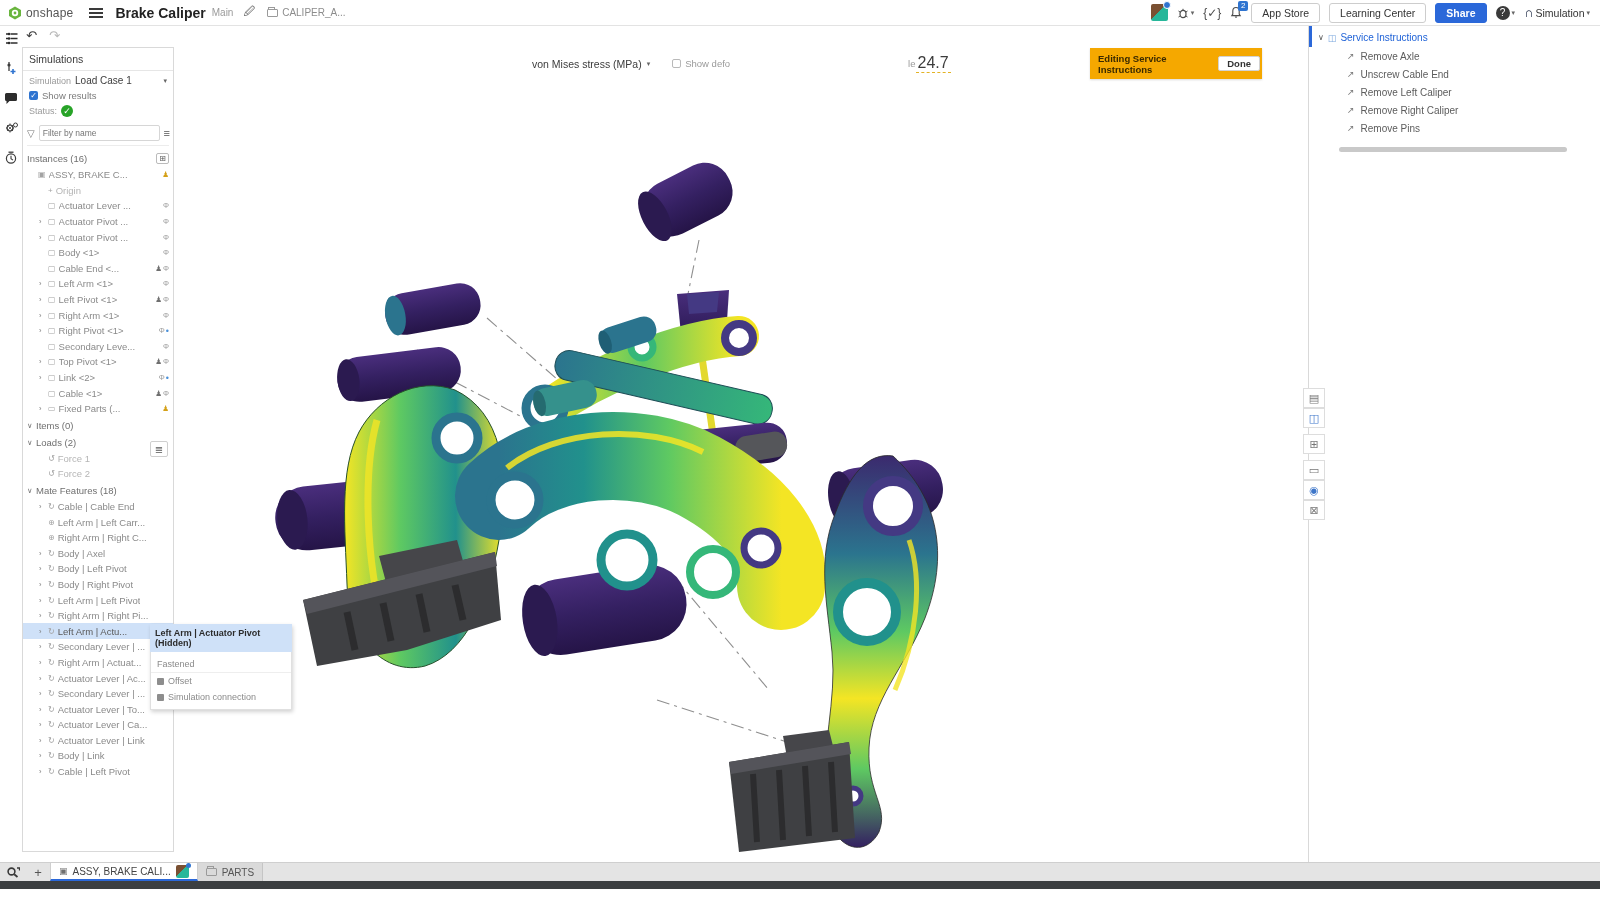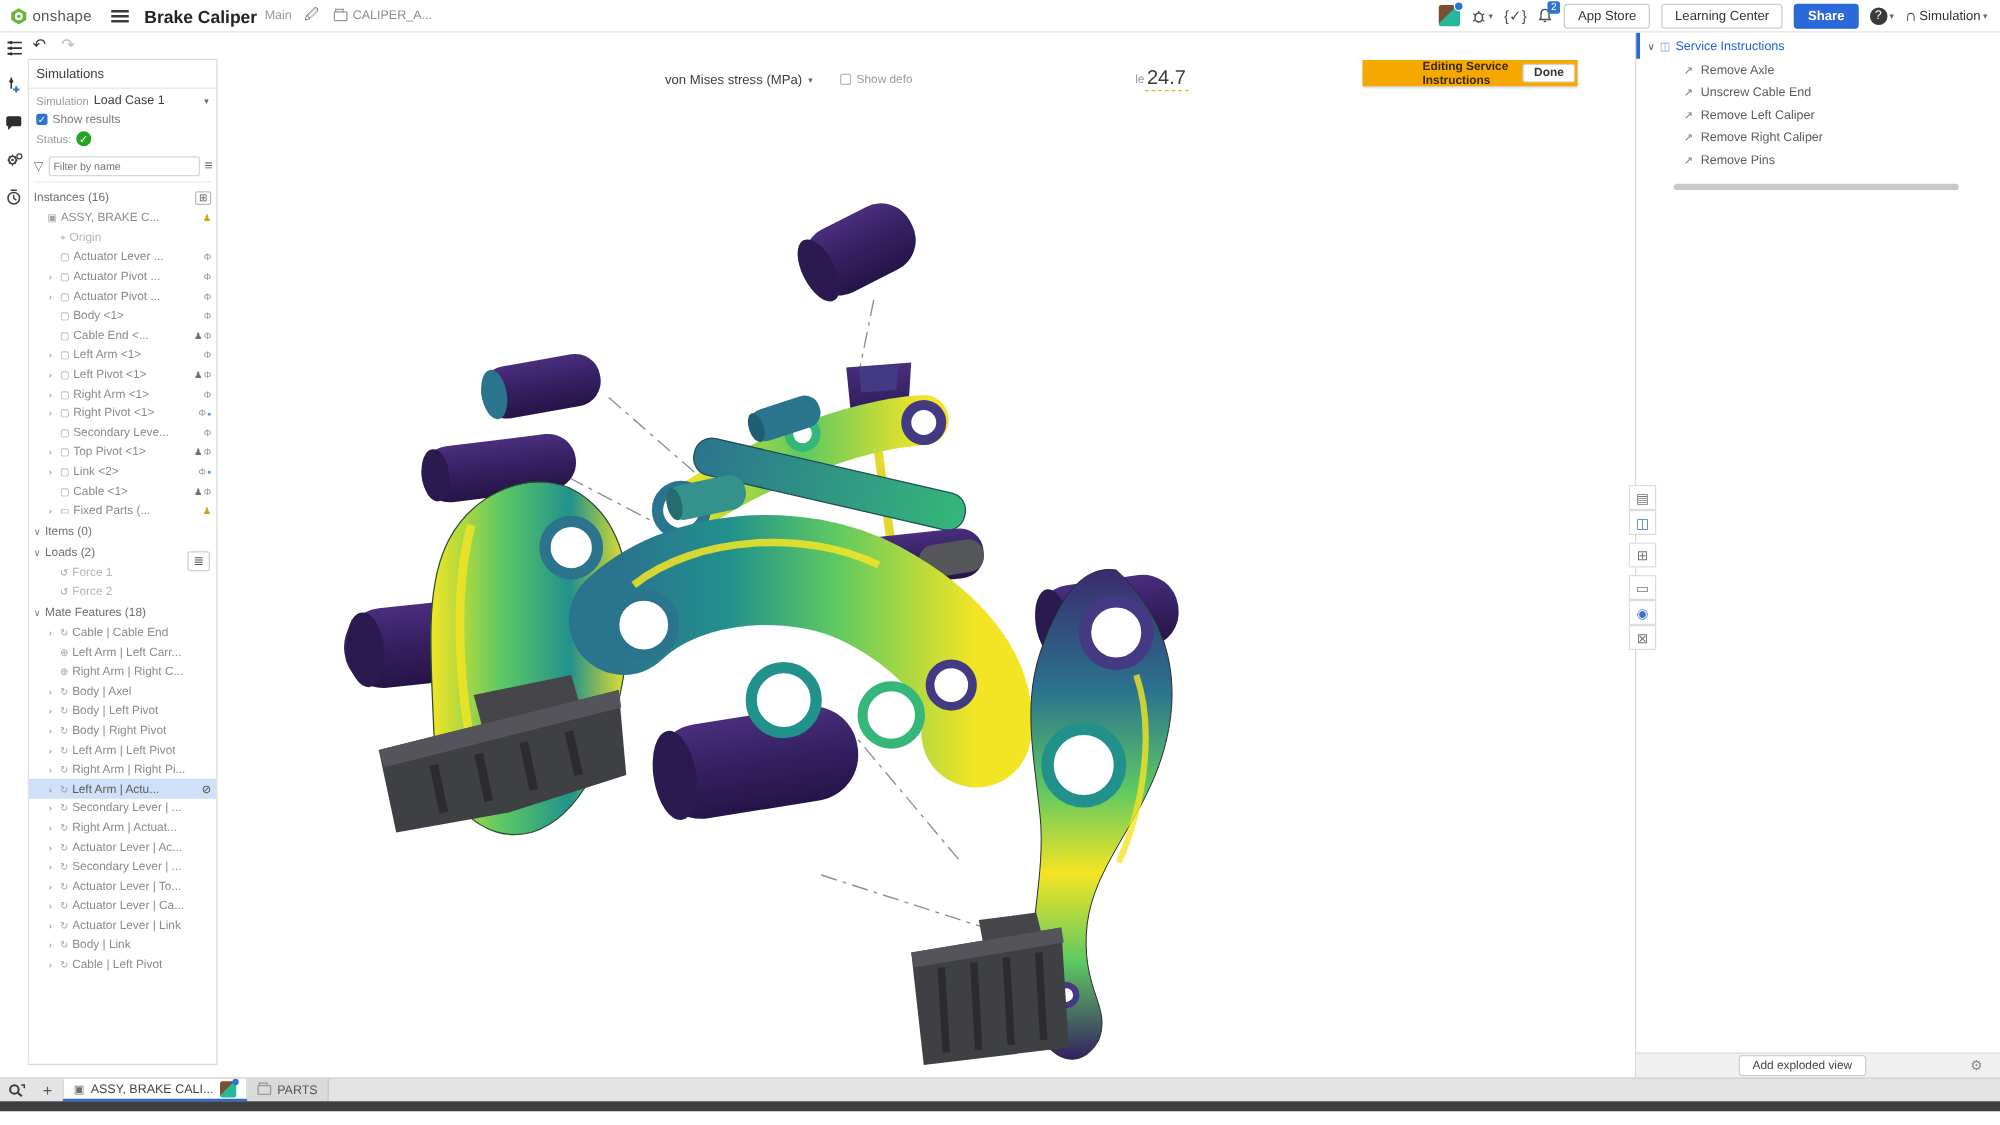--- a/index.html
+++ b/index.html
@@ -92,22 +92,22 @@
 
   
   .viewport { position:absolute; left:139px; top:26px; width:1153px; height:836px; background:#fff; overflow:hidden; }
 
   
   .scalehead { position:absolute; left:390px; top:48px; display:flex; align-items:center; z-index:20; }
   .field-sel { font-size:10.5px; color:#3c3c3c; display:flex; gap:5px; align-items:center; cursor:pointer; }
   .defbox { margin-left:22px; display:flex; align-items:center; gap:4px; }
   .cb-empty { width:9px; height:9px; border:1px solid #b9b9b9; border-radius:2px; background:#fff; }
   .def-lab { font-size:9.5px; color:#9a9a9a; }
-  .banner { position:absolute; left:558px; top:-6px; width:172px; height:21px; background:#f5a800; display:flex;
-    align-items:center; z-index:25; box-shadow:0 1px 2px rgba(0,0,0,.15);padding-left:40px; }
+  .banner { position:absolute; left:558px; top:-6px; width:172px; height:31px; background:#f5a800; display:flex;
+    align-items:center; z-index:25; box-shadow:0 1px 2px rgba(0,0,0,.15); }
   .banner-text { font-size:9.5px; font-weight:bold; color:#3a2a00; padding-left:8px; }
   .done-btn { margin-left:auto; margin-right:2px; background:#fff; border:1px solid #d2d2d2; border-radius:2px;
     font-size:9.5px; font-weight:bold; color:#333; padding:1px 8px; cursor:pointer; }
   .def-frag { font-size:9.5px; color:#9a9a9a; margin-left:178px; }
   .def-val { font-size:16px; color:#3c3c3c; border-bottom:1px dashed #e3b324; padding:0 2px; }
 
   
   .cscale { position:absolute; left:540px; top:80px; z-index:20; }
   .cbar { width:368px; height:15px; background:linear-gradient(90deg,#440154 0%,#46327e 14%,#375a8c 28%,#2b748e 42%,#1fa088 56%,#49c16d 70%,#9fda3a 84%,#fde725 100%); }
   .cmark { position:absolute; left:357px; top:-2px; width:2px; height:19px; background:#4a4a00; }
@@ -671,20 +671,36 @@
           <span class="t-b">
             <span></span>
             <span></span>
           </span>
         </div>
       </div>
   </aside>
 
   <div class="structbtn">≣</div>
 
+  <div class="mtip">
+    <div class="mtip-title">Left Arm | Actuator Pivot (Hidden)</div>
+    <div class="mtip-body">
+      <div class="mtip-row first">
+        <span>Fastened</span>
+      </div>
+      <div class="mtip-row">
+        <span class="chipbox"></span>
+        <span>Offset</span>
+      </div>
+      <div class="mtip-row">
+        <span class="chipbox"></span>
+        <span>Simulation connection</span>
+      </div>
+    </div>
+  </div>
 
   <main class="viewport">
     <svg width="1153" height="836" viewBox="152 26 1153 836">
       <defs>
         <linearGradient id="gPur" x1="0" y1="0" x2="0" y2="1">
           <stop offset="0" stop-color="#4a2e7d"></stop>
             <stop offset="0.5" stop-color="#342061"></stop>
             <stop offset="1" stop-color="#251447"></stop>
         </linearGradient>
         <linearGradient id="gArmL" x1="0" y1="0" x2="1" y2="0">
@@ -913,24 +929,20 @@
           <span class="rp-arrow">↗</span>
           <span>Remove Right Caliper</span>
         </div>
 
         <div class="rp-step">
           <span class="rp-arrow">↗</span>
           <span>Remove Pins</span>
         </div>
       </div>
     <div class="rp-slider"></div>
-    <div class="rp-foot">
-      <button class="addexp-btn">Add exploded view</button>
-      <span class="gear-ic">⚙</span>
-    </div>
   </aside>
 
   <footer class="tabbar">
     <div class="bb-ic">
       <svg width="14" height="12" viewBox="0 0 14 12">
           <circle cx="5.5" cy="5.5" r="3.4" fill="none" stroke="#3a3a3a" stroke-width="1.6"></circle>
           <line x1="8.2" y1="8.2" x2="11.5" y2="11" stroke="#3a3a3a" stroke-width="1.8"></line>
           <path d="M11 2 L13.5 2 L13.5 4.5" fill="none" stroke="#3a3a3a" stroke-width="1.3"></path>
         </svg>
     </div>

